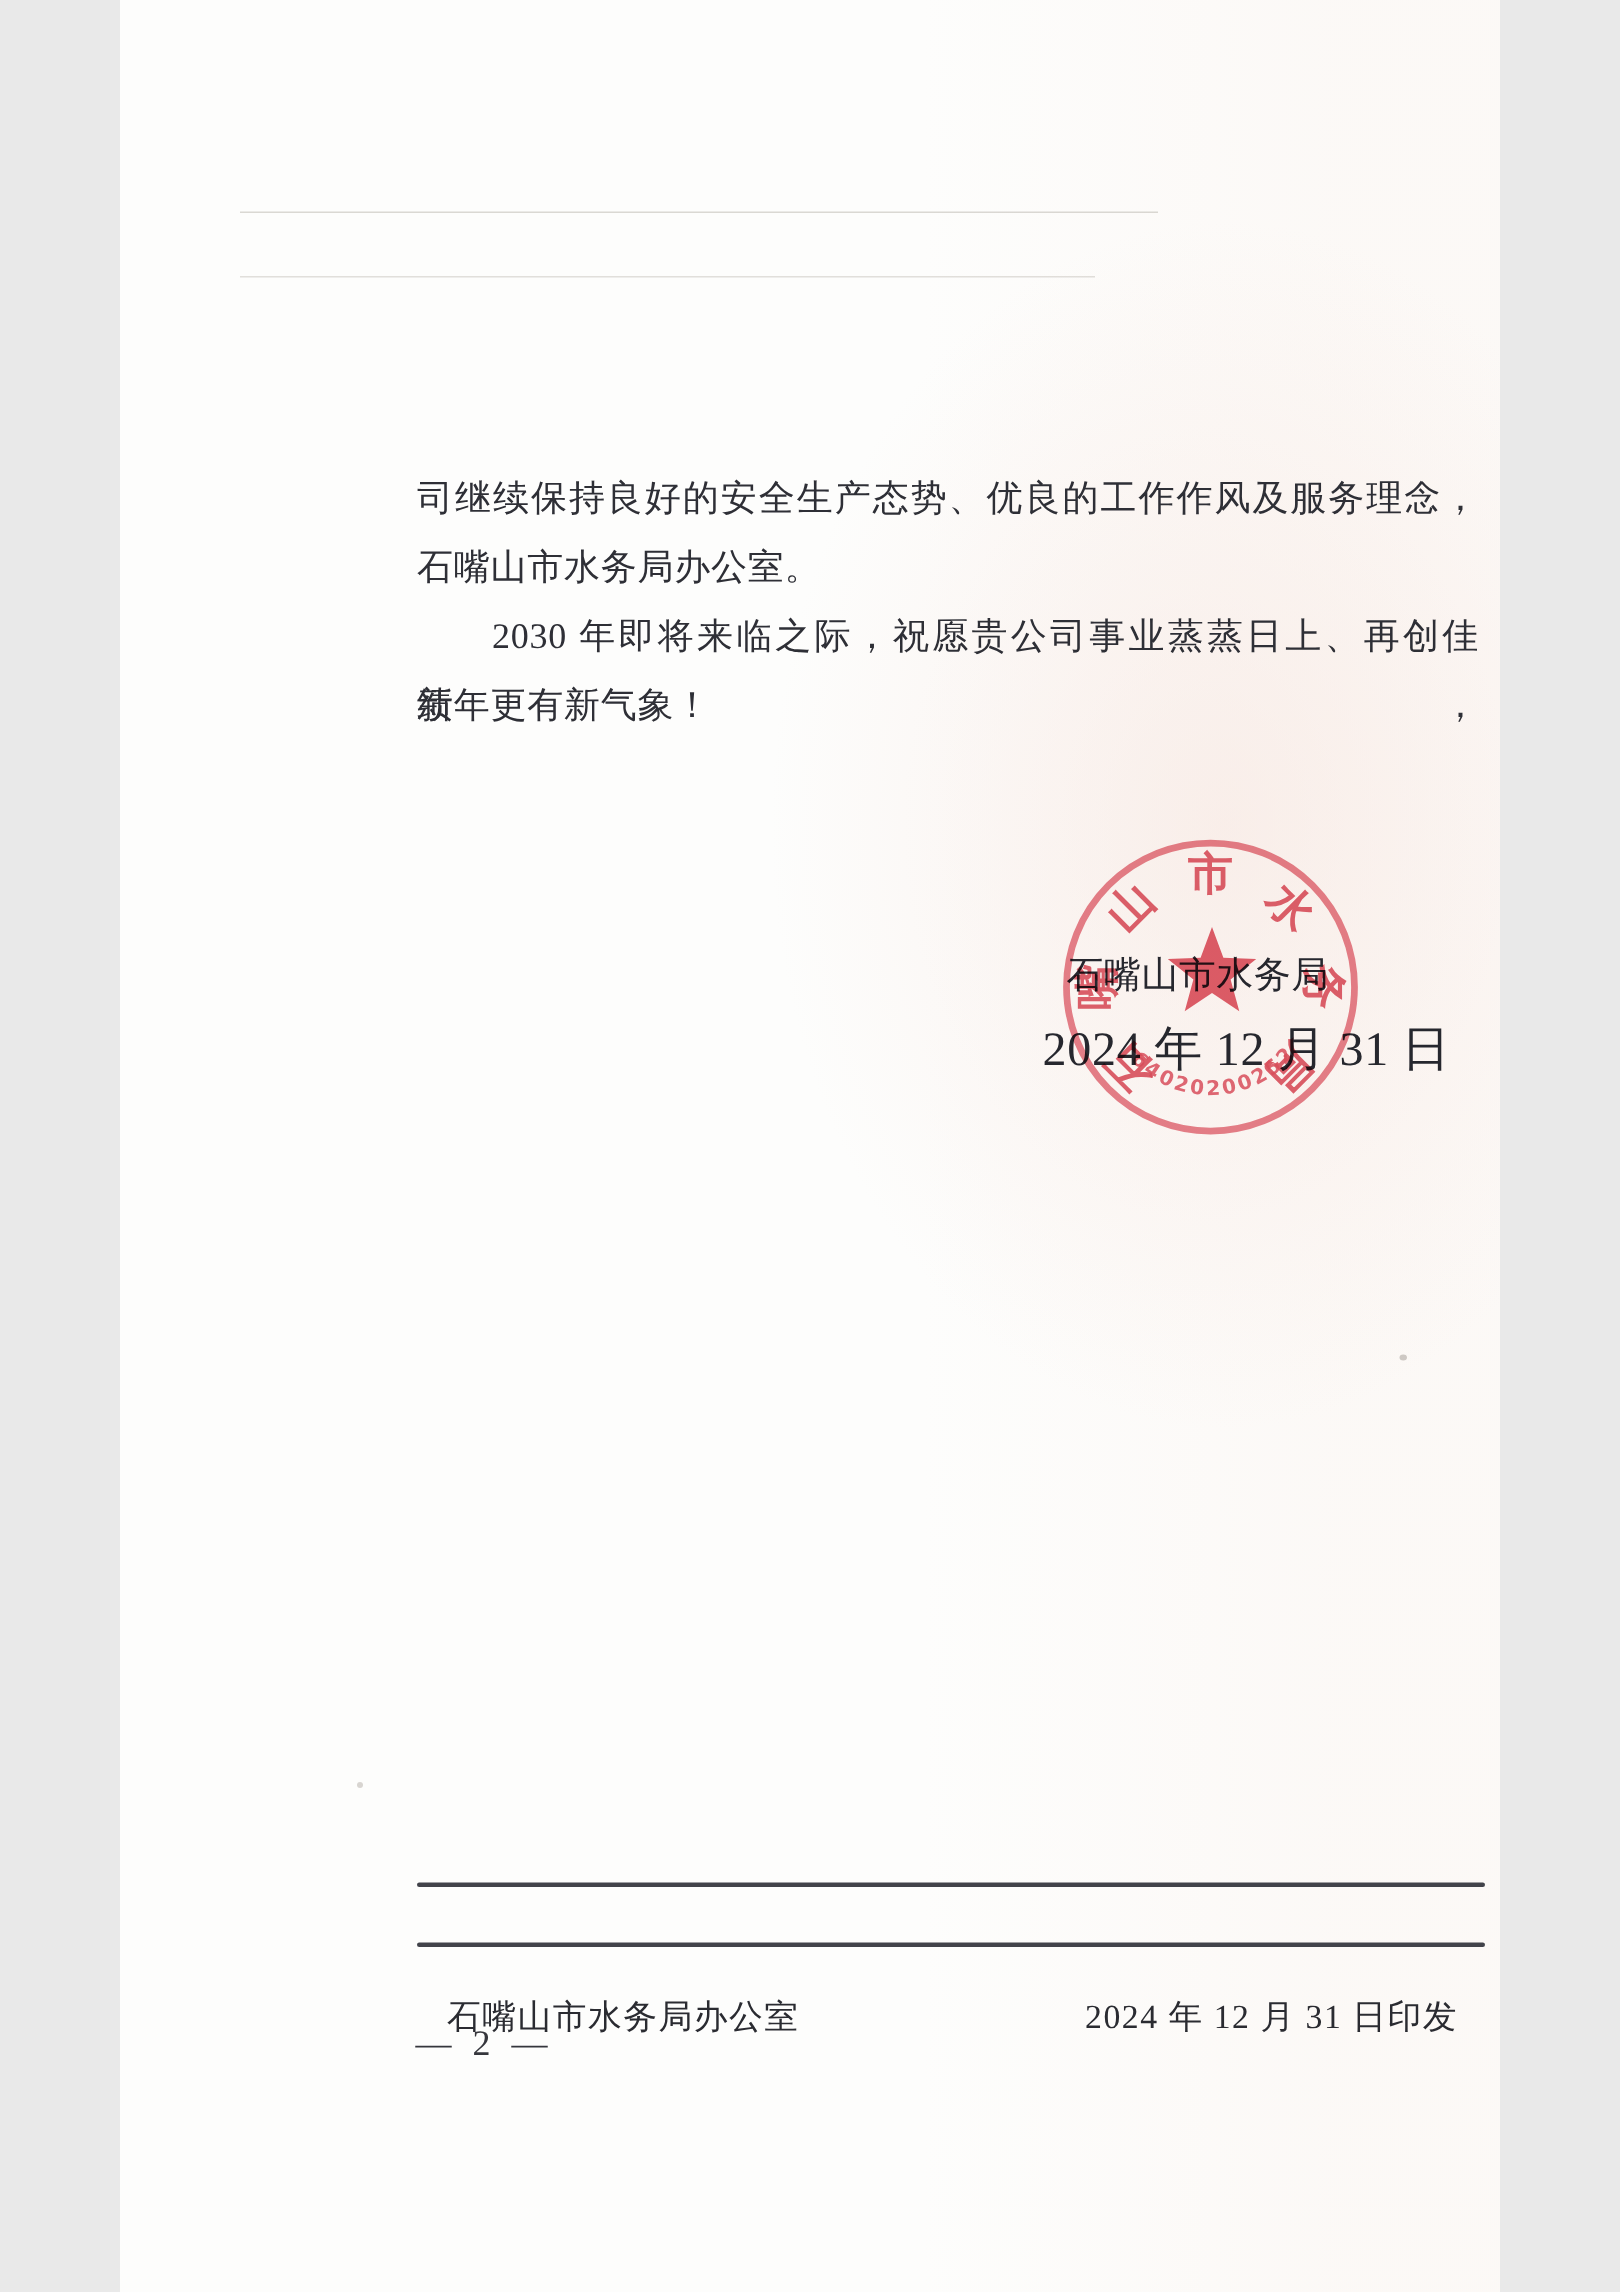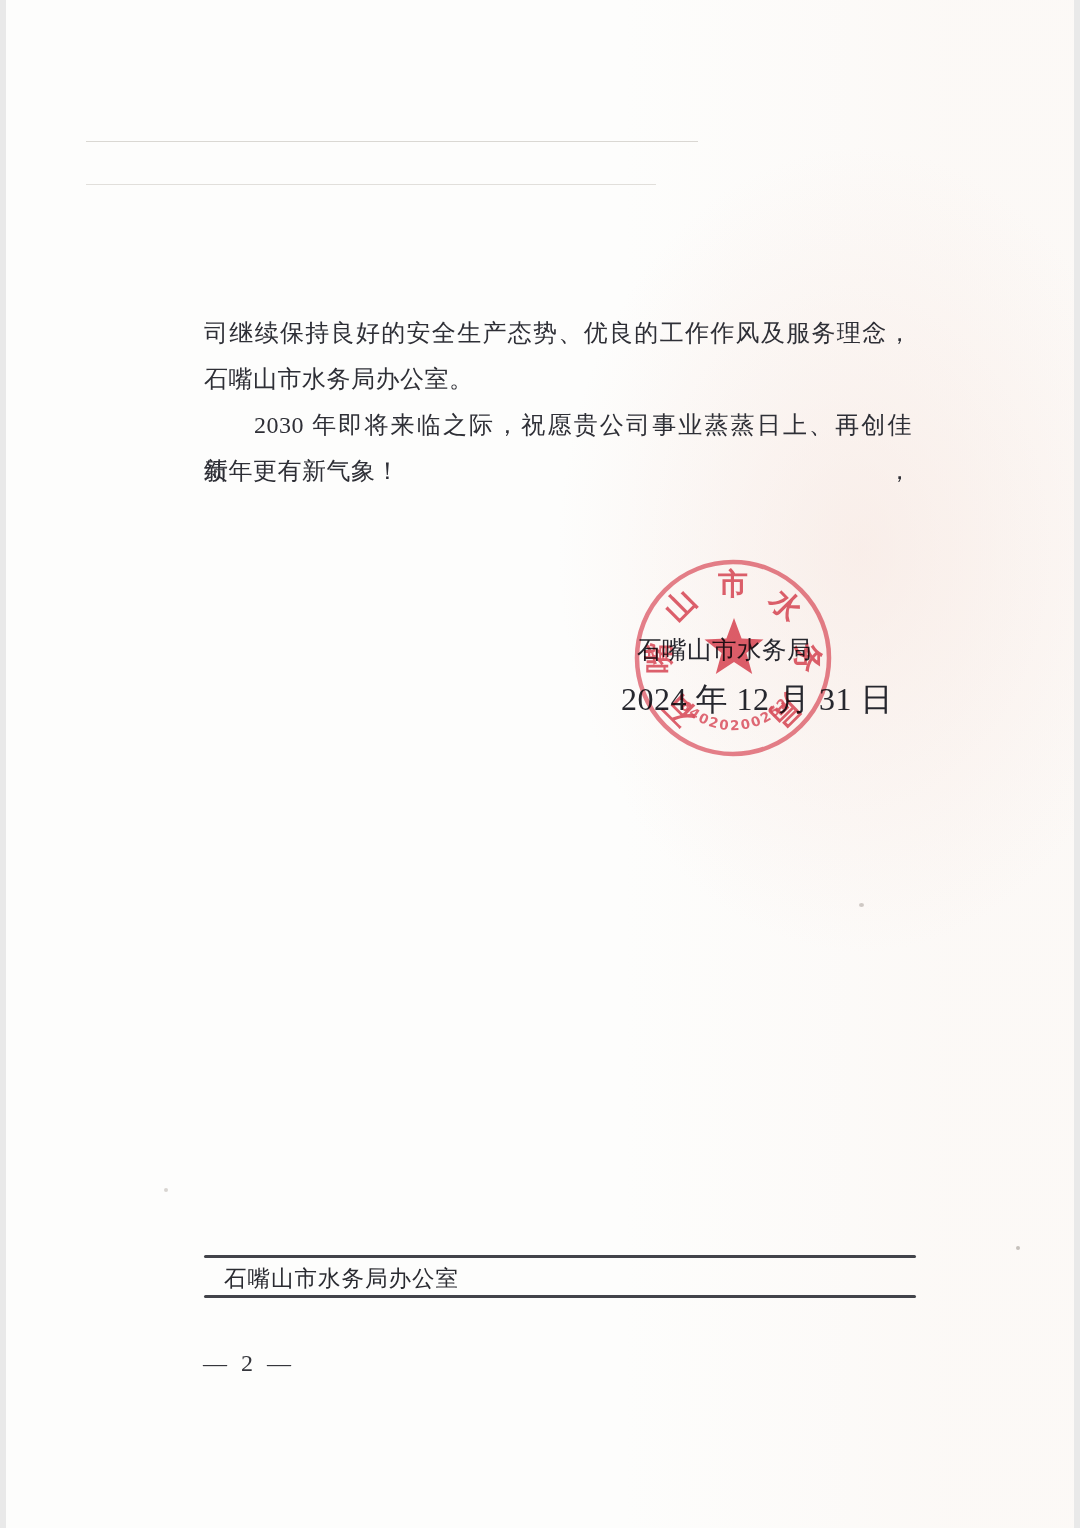--- a/index.html
+++ b/index.html
@@ -1,19 +1,19 @@
 <!DOCTYPE html>
 <html style="--seal-color: #d8394a;"><head>
 <meta charset="utf-8">
 <style>
   :root { --seal-color:#d8394a; --ink:#2e2f36; --rule:#42434a; }
   * { margin:0; padding:0; box-sizing:border-box; }
   html,body { background:#e9e9e9; }
   .page {
-    position:relative; width:1068px; height:1528px; margin:0 auto;
+    position:relative; width:920px; height:1528px; margin:0 auto;
     background:#fdfdfc; overflow:hidden;
     font-family:"Liberation Serif","DejaVu Serif",serif;
     color:var(--ink);
   }
   .tint {
     position:absolute; inset:0; pointer-events:none;
     background:
       radial-gradient(ellipse 420px 560px at 80% 36%, rgba(246,228,221,0.55), rgba(246,228,221,0) 72%),
       linear-gradient(to right, rgba(255,255,255,0) 58%, rgba(249,239,233,0.30) 88%);
   }
@@ -57,21 +57,21 @@
   }
   .seal-code {
     font-family:"DejaVu Sans",sans-serif; font-weight:700; font-size:13.5px;
     fill:var(--seal-color); letter-spacing:2px; opacity:0.85;
   }
 
   .footer-rule { position:absolute; left:198px; width:712px; height:3px; background:var(--rule); border-radius:2px; }
   .footer-rule-top { top:1255px; }
   .footer-rule-bottom { top:1295px; }
   .footer-row {
-    position:absolute; left:198px; top:1263px; width:712px; height:30px;
+    position:absolute; left:198px; top:1329px; width:712px; height:30px;
     display:flex; justify-content:space-between; align-items:center;
     font-size:22.5px; color:#2a2b31; letter-spacing:1px;
   }
   .footer-office { padding-left:20px; white-space:nowrap; }
   .footer-printdate { padding-right:18px; white-space:nowrap; }
 
   .page-number {
     position:absolute; left:197px; top:1350px; font-size:24px;
     color:#35363c; letter-spacing:4px; white-space:nowrap;
   }
@@ -109,17 +109,18 @@
         <text x="185.0" y="110.0" transform="rotate(90.0 185.0 110.0)" class="seal-char">务</text>
         <text x="163.0" y="163.0" transform="rotate(135.0 163.0 163.0)" class="seal-char">局</text>
       </g>
     <path id="seal-code-path" d="M 54.8 156.3 A 72 72 0 0 0 165.2 156.3" fill="none"></path>
     <text class="seal-code"><textPath id="seal-code-tp" href="#seal-code-path" startOffset="3">6402020025262</textPath></text>
   </svg>
 
   <div class="footer-rule footer-rule-top"></div>
   <div class="footer-row">
     <span class="footer-office">石嘴山市水务局办公室</span>
+    <span class="footer-printdate">2024 年 12 月 31 日印发</span>
   </div>
   <div class="footer-rule footer-rule-bottom"></div>
 
   <div class="page-number">— 2 —</div>
 </div>
 
 </body></html>

